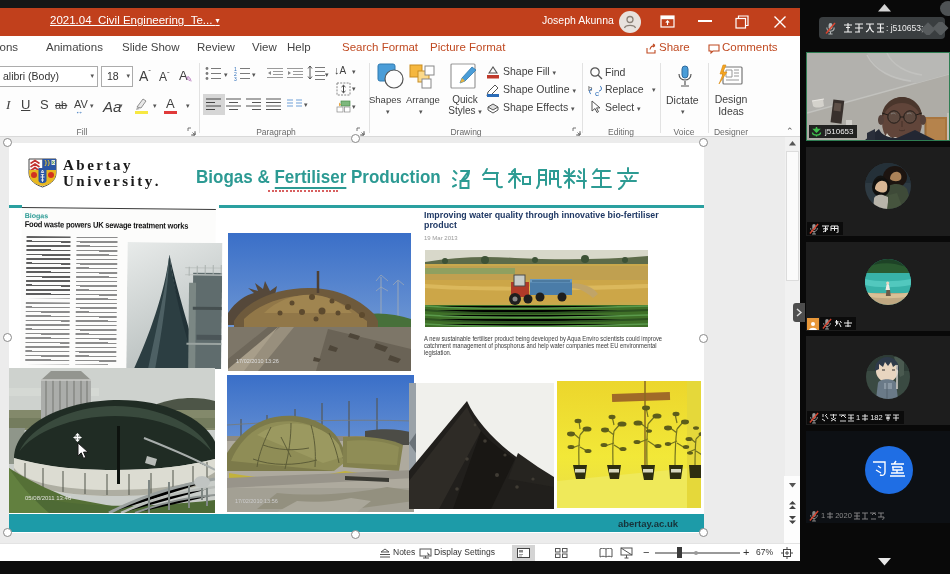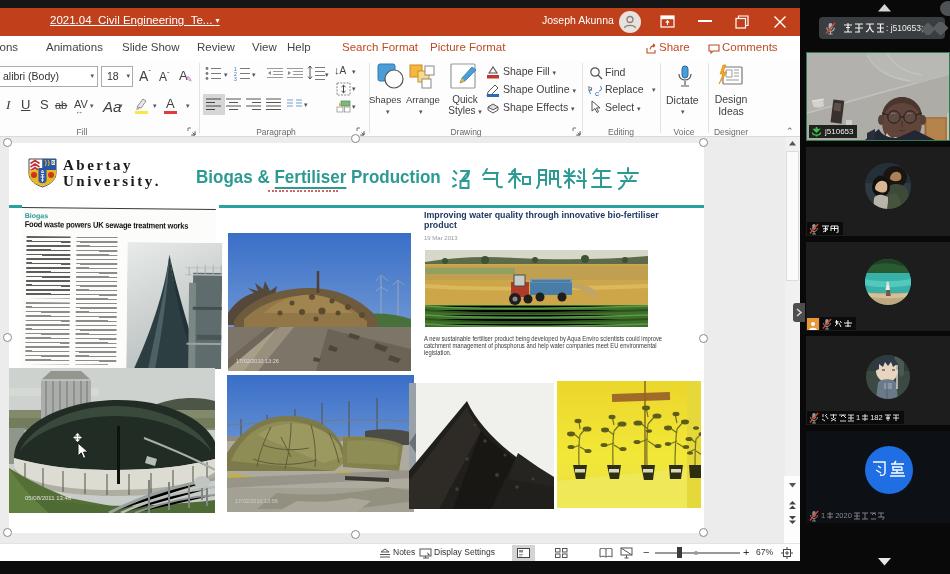--- a/index.html
+++ b/index.html
@@ -569,20 +569,23 @@
           <path d="M16 84h14l-2 14H19zM50 84h14l-2 14H53zM84 84h14l-2 15H87zM112 84h14l-2 14h-11zM132 84h13l-1 13h-11z"></path>
         </g>
         <g fill="#d8d8c0">
             <rect x="18" y="88" width="10" height="3.5"></rect>
             <rect x="52" y="88" width="10" height="3.5"></rect>
             <rect x="86" y="88" width="10" height="3.5"></rect>
             <rect x="114" y="88" width="10" height="3.5"></rect>
           </g>
       </svg>
 
+      <div class="abs" style="left:0;top:371px;width:695px;height:18px;background:#1d9ba8;">
+        <span style="position:absolute;right:26px;top:4px;font-size:9.5px;font-weight:bold;color:#17333a;">abertay.ac.uk</span>
+      </div>
     </div>
 
     <div class="abs" style="left:785px;top:0;width:15px;height:406px;background:#f1f1f1;"></div>
     <div class="abs" style="left:786px;top:14px;width:13px;height:130px;background:#fbfbfb;border:1px solid #dcdcdc;"></div>
     <svg class="abs" style="left:788px;top:3px;" width="9" height="7" viewBox="0 0 9 7">
         <path d="M1 5.5L4.5 1 8 5.5z" fill="#555"></path>
       </svg>
     <div class="abs" style="left:784px;top:339px;width:16px;height:67px;background:#fdfdfd;"></div>
     <svg class="abs" style="left:788px;top:345px;" width="9" height="7" viewBox="0 0 9 7">
         <path d="M1 1h7L4.5 5.5z" fill="#555"></path>

